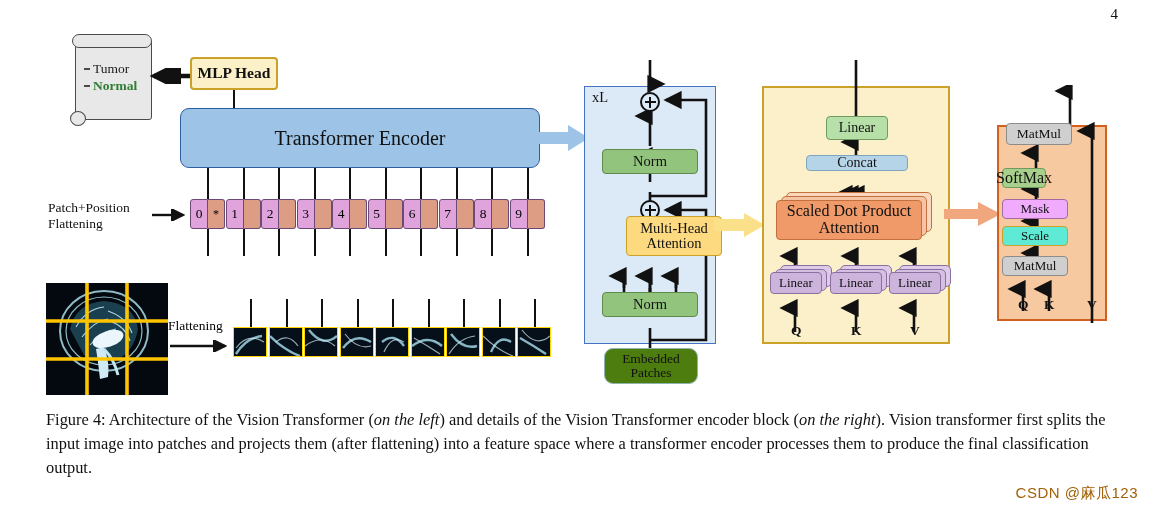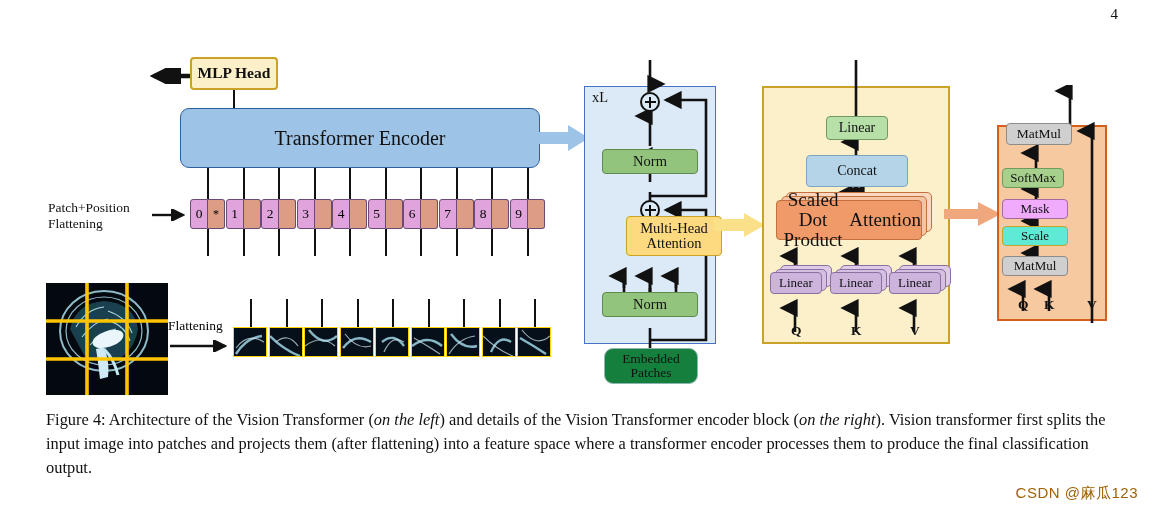--- a/index.html
+++ b/index.html
@@ -91,21 +91,21 @@
     background:#dce9f7;border:1.8px solid #4472c4;}
   .panel-mha{left:762px;top:86px;width:188px;height:258px;
     background:#fcf0cb;border:2px solid #c9a227;}
   .panel-sdp{left:997px;top:125px;width:110px;height:196px;
     background:#f7c9a0;border:2px solid #d4601f;}
   .xl{position:absolute;left:592px;top:89px;font-size:14.5px;color:#111;}
 
   .b-mlp{background:#f6c6a6;border:1.3px solid #c08b68;}
   .b-norm{background:#92c47d;border:1.3px solid #5f8a4c;}
   .b-mha{background:#fdd97f;border:1.3px solid #c9a227;}
-  .b-emb{background:#15803d;border:1.3px solid #8fb5b0;}
+  .b-emb{background:#4d7c0f;border:1.3px solid #8fb5b0;}
   .b-lin-g{background:#b7dfa8;border:1.3px solid #6f9c5e;}
   .b-concat{background:#b6d4e8;border:1.3px solid #7fa4bf;}
   .b-sdp{background:#ef9a68;border:1.3px solid #c2703f;}
   .b-lin-p{background:#cdb4dd;border:1.3px solid #8a6fa0;}
   .b-matmul{background:#cfcfcf;border:1.3px solid #8c8c8c;}
   .b-softmax{background:#a8d08d;border:1.3px solid #6f9c5e;}
   .b-mask{background:#f0abfc;border:1.3px solid #a56aa0;}
   .b-scale{background:#5eead4;border:1.3px solid #c9a227;}
 
   .stack{position:absolute;}
@@ -134,20 +134,32 @@
     font-family:"Liberation Sans",sans-serif;letter-spacing:.5px;
   }
 </style>
 </head>
 <body>
 
 <div class="fig">
 
   <div class="pagenum">4</div>
 
+  <div class="scroll">
+    <div class="scroll-lines">
+      <div class="scroll-line">
+        <span class="scroll-dash"></span>
+        <span class="lbl-tumor">Tumor</span>
+      </div>
+      <div class="scroll-line">
+        <span class="scroll-dash"></span>
+        <span class="lbl-normal">Normal</span>
+      </div>
+    </div>
+  </div>
 
   <svg style="position:absolute;left:148px;top:68px;" width="46" height="16">
     <defs>
         <marker id="ahL" markerWidth="7" markerHeight="7" refX="6" refY="3.5" orient="auto">
       <polygon points="0 0, 7 3.5, 0 7" fill="#111"></polygon>
         </marker>
       </defs>
     <line x1="44" y1="8" x2="6" y2="8" stroke="#111" stroke-width="4.5" marker-end="url(#ahL)"></line>
   </svg>
 
@@ -395,26 +407,26 @@
       <line x1="33" y1="222" x2="33" y2="196" marker-end="url(#ahU)"></line>
       <line x1="94" y1="222" x2="94" y2="196" marker-end="url(#ahU)"></line>
       <line x1="152" y1="222" x2="152" y2="196" marker-end="url(#ahU)"></line>
       <line x1="33" y1="272" x2="33" y2="248" marker-end="url(#ahU)"></line>
       <line x1="94" y1="272" x2="94" y2="248" marker-end="url(#ahU)"></line>
       <line x1="152" y1="272" x2="152" y2="248" marker-end="url(#ahU)"></line>
     </g>
   </svg>
 
   <div class="box rounded-sm b-lin-g" style="left:826px;top:116px;width:62px;height:24px;font-size:14px;">Linear</div>
-  <div class="box rounded-sm b-concat" style="left:806px;top:155px;width:102px;height:32px;font-size:14px;">Concat</div>
+  <div class="box rounded-sm b-concat" style="left:806px;top:155px;width:102px;height:16px;font-size:14px;">Concat</div>
 
   <div class="stack" style="left:776px;top:200px;width:156px;height:44px;">
     <div class="sh" style="left:10px;top:-8px;width:146px;height:40px;background:#fbd7bd;border:1.3px solid #c2703f;"></div>
     <div class="sh" style="left:5px;top:-4px;width:146px;height:40px;background:#f5c4a2;border:1.3px solid #c2703f;"></div>
-    <div class="box rounded-sm b-sdp" style="left:0;top:0;width:146px;height:40px;font-size:19px;flex-direction:row;position:absolute;">
+    <div class="box rounded-sm b-sdp" style="left:0;top:0;width:146px;height:40px;font-size:16px;flex-direction:column;position:absolute;">
       <span>Scaled Dot Product</span>
       <span>Attention</span>
     </div>
   </div>
 
   <div class="stack" style="left:770px;top:272px;">
     <div class="sh" style="left:10px;top:-7px;width:52px;height:22px;background:#ddcbe8;border:1.3px solid #8a6fa0;"></div>
     <div class="sh" style="left:5px;top:-3.5px;width:52px;height:22px;background:#d5c0e3;border:1.3px solid #8a6fa0;"></div>
     <div class="box rounded-sm b-lin-p" style="left:0;top:0;width:52px;height:22px;font-size:13px;position:absolute;">Linear</div>
   </div>
@@ -446,21 +458,21 @@
       <line x1="39" y1="92" x2="39" y2="68" marker-end="url(#ahU)"></line>
       <line x1="39" y1="124" x2="39" y2="104" marker-end="url(#ahU)"></line>
       <line x1="39" y1="156" x2="39" y2="136" marker-end="url(#ahU)"></line>
       <line x1="39" y1="188" x2="39" y2="168" marker-end="url(#ahU)"></line>
       <line x1="26" y1="226" x2="26" y2="204" marker-end="url(#ahU)"></line>
       <line x1="52" y1="226" x2="52" y2="204" marker-end="url(#ahU)"></line>
     </g>
   </svg>
 
   <div class="box rounded-sm b-matmul" style="left:1006px;top:123px;width:66px;height:22px;font-size:13.5px;">MatMul</div>
-  <div class="box rounded-sm b-softmax" style="left:1002px;top:168px;width:62px;height:20px;font-size:13px;">SoftMax</div>
+  <div class="box rounded-sm b-softmax" style="left:1002px;top:168px;width:44px;height:20px;font-size:16px;">SoftMax</div>
   <div class="box rounded-sm b-mask" style="left:1002px;top:199px;width:66px;height:20px;font-size:13px;">Mask</div>
   <div class="box rounded-sm b-scale" style="left:1002px;top:226px;width:66px;height:20px;font-size:13px;">Scale</div>
   <div class="box rounded-sm b-matmul" style="left:1002px;top:256px;width:66px;height:20px;font-size:13px;">MatMul</div>
 
   <div class="qkv" style="left:1018px;top:297px;">Q</div>
   <div class="qkv" style="left:1044px;top:297px;">K</div>
   <div class="qkv" style="left:1087px;top:297px;">V</div>
 
   <div class="caption">
     <span>Figure 4: Architecture of the Vision Transformer (</span><i>on the left</i><span>) and details of the Vision Transformer encoder block (</span><i>on the right</i><span>). Vision transformer first splits the input image into patches and projects them (after flattening) into a feature space where a transformer encoder processes them to produce the final classification output.</span>

